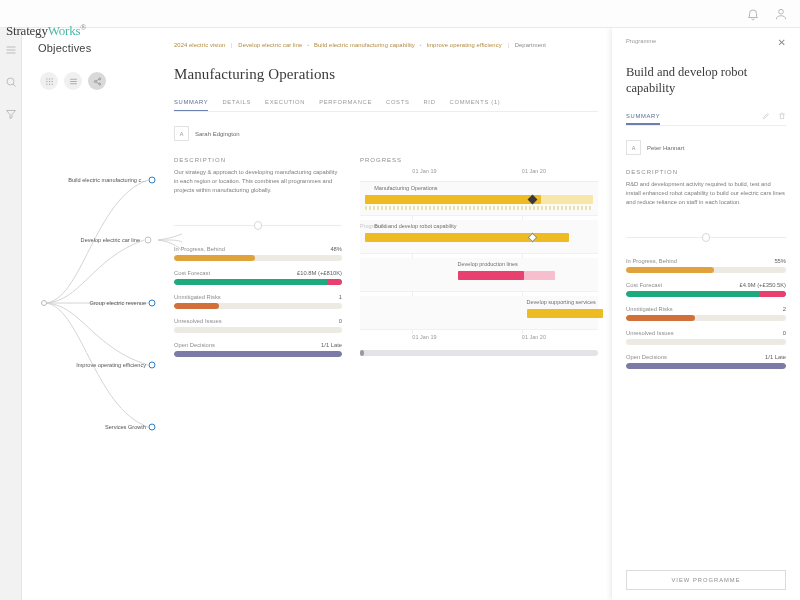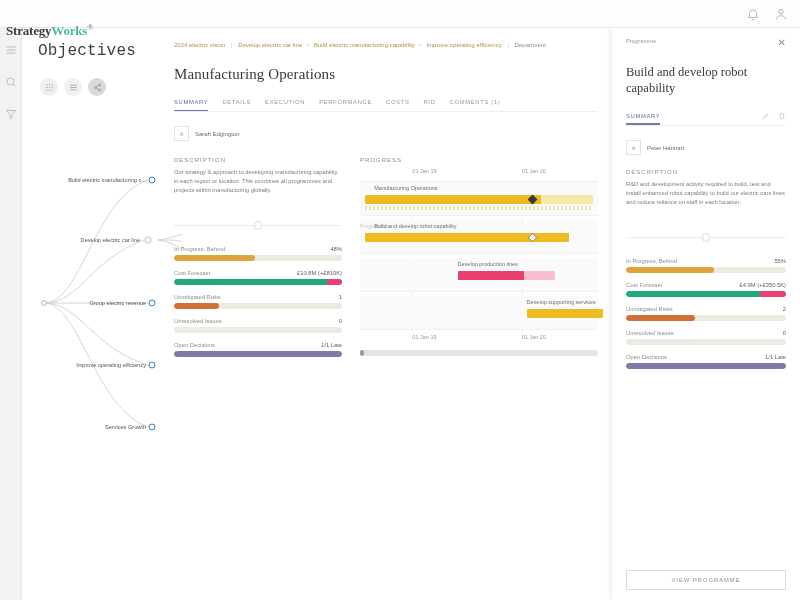--- a/index.html
+++ b/index.html
@@ -11,42 +11,42 @@
     color: #4a4a4a;
   }
   .app { position: relative; width: 800px; height: 600px; }
 
   
   .topbar {
     position: absolute; top: 0; left: 0; width: 800px; height: 28px;
     background: #fdfdfd; border-bottom: 1px solid #e9e9e9;
     display: flex; align-items: center; z-index: 30;
   }
-  .logo { margin-left: 6px; font-family: "Liberation Serif", serif; font-size: 13px; font-weight: bold; letter-spacing: -0.2px; margin-top: 36px; }
+  .logo { margin-left: 6px; font-family: "Liberation Serif", serif; font-size: 13px; font-weight: normal; letter-spacing: -0.2px; margin-top: 36px; }
   .logo .a { color: #3b3b3b; }
   .logo .b { color: #4bb9a3; }
   .logo .c { color: #8d8d8d; font-size: 8px; vertical-align: super; }
   .topbar-right { margin-left: auto; display: flex; align-items: center; gap: 14px; margin-right: 12px; }
   .ticon { width: 14px; height: 14px; opacity: .55; }
 
   
   .rail {
     position: absolute; top: 28px; left: 0; width: 22px; height: 572px;
     background: #f2f2f2; border-right: 1px solid #e6e6e6; z-index: 20;
     padding-top: 16px; display: flex; flex-direction: column; align-items: center; gap: 20px;
   }
   .rail svg { width: 12px; height: 12px; opacity: .5; }
 
   
   .objpanel {
     position: absolute; top: 28px; left: 22px; width: 138px; height: 572px;
     background: #ffffff; z-index: 15;
   }
   .obj-title {
-    font-family: Liberation Mono, monospace; font-size: 16px; color: #3f3f3f;
+    font-family: Liberation Sans, sans-serif; font-size: 11px; color: #3f3f3f;
     margin: 14px 0 0 16px; letter-spacing: .2px;
   }
   .obj-views { display: flex; gap: 6px; margin: 18px 0 0 18px; }
   .vbtn {
     width: 18px; height: 18px; border-radius: 50%; background: #f0f0f0;
     display: flex; align-items: center; justify-content: center;
   }
   .vbtn.active { background: #d9d9d9; }
   .vbtn svg { width: 9px; height: 9px; opacity: .6; }
 

